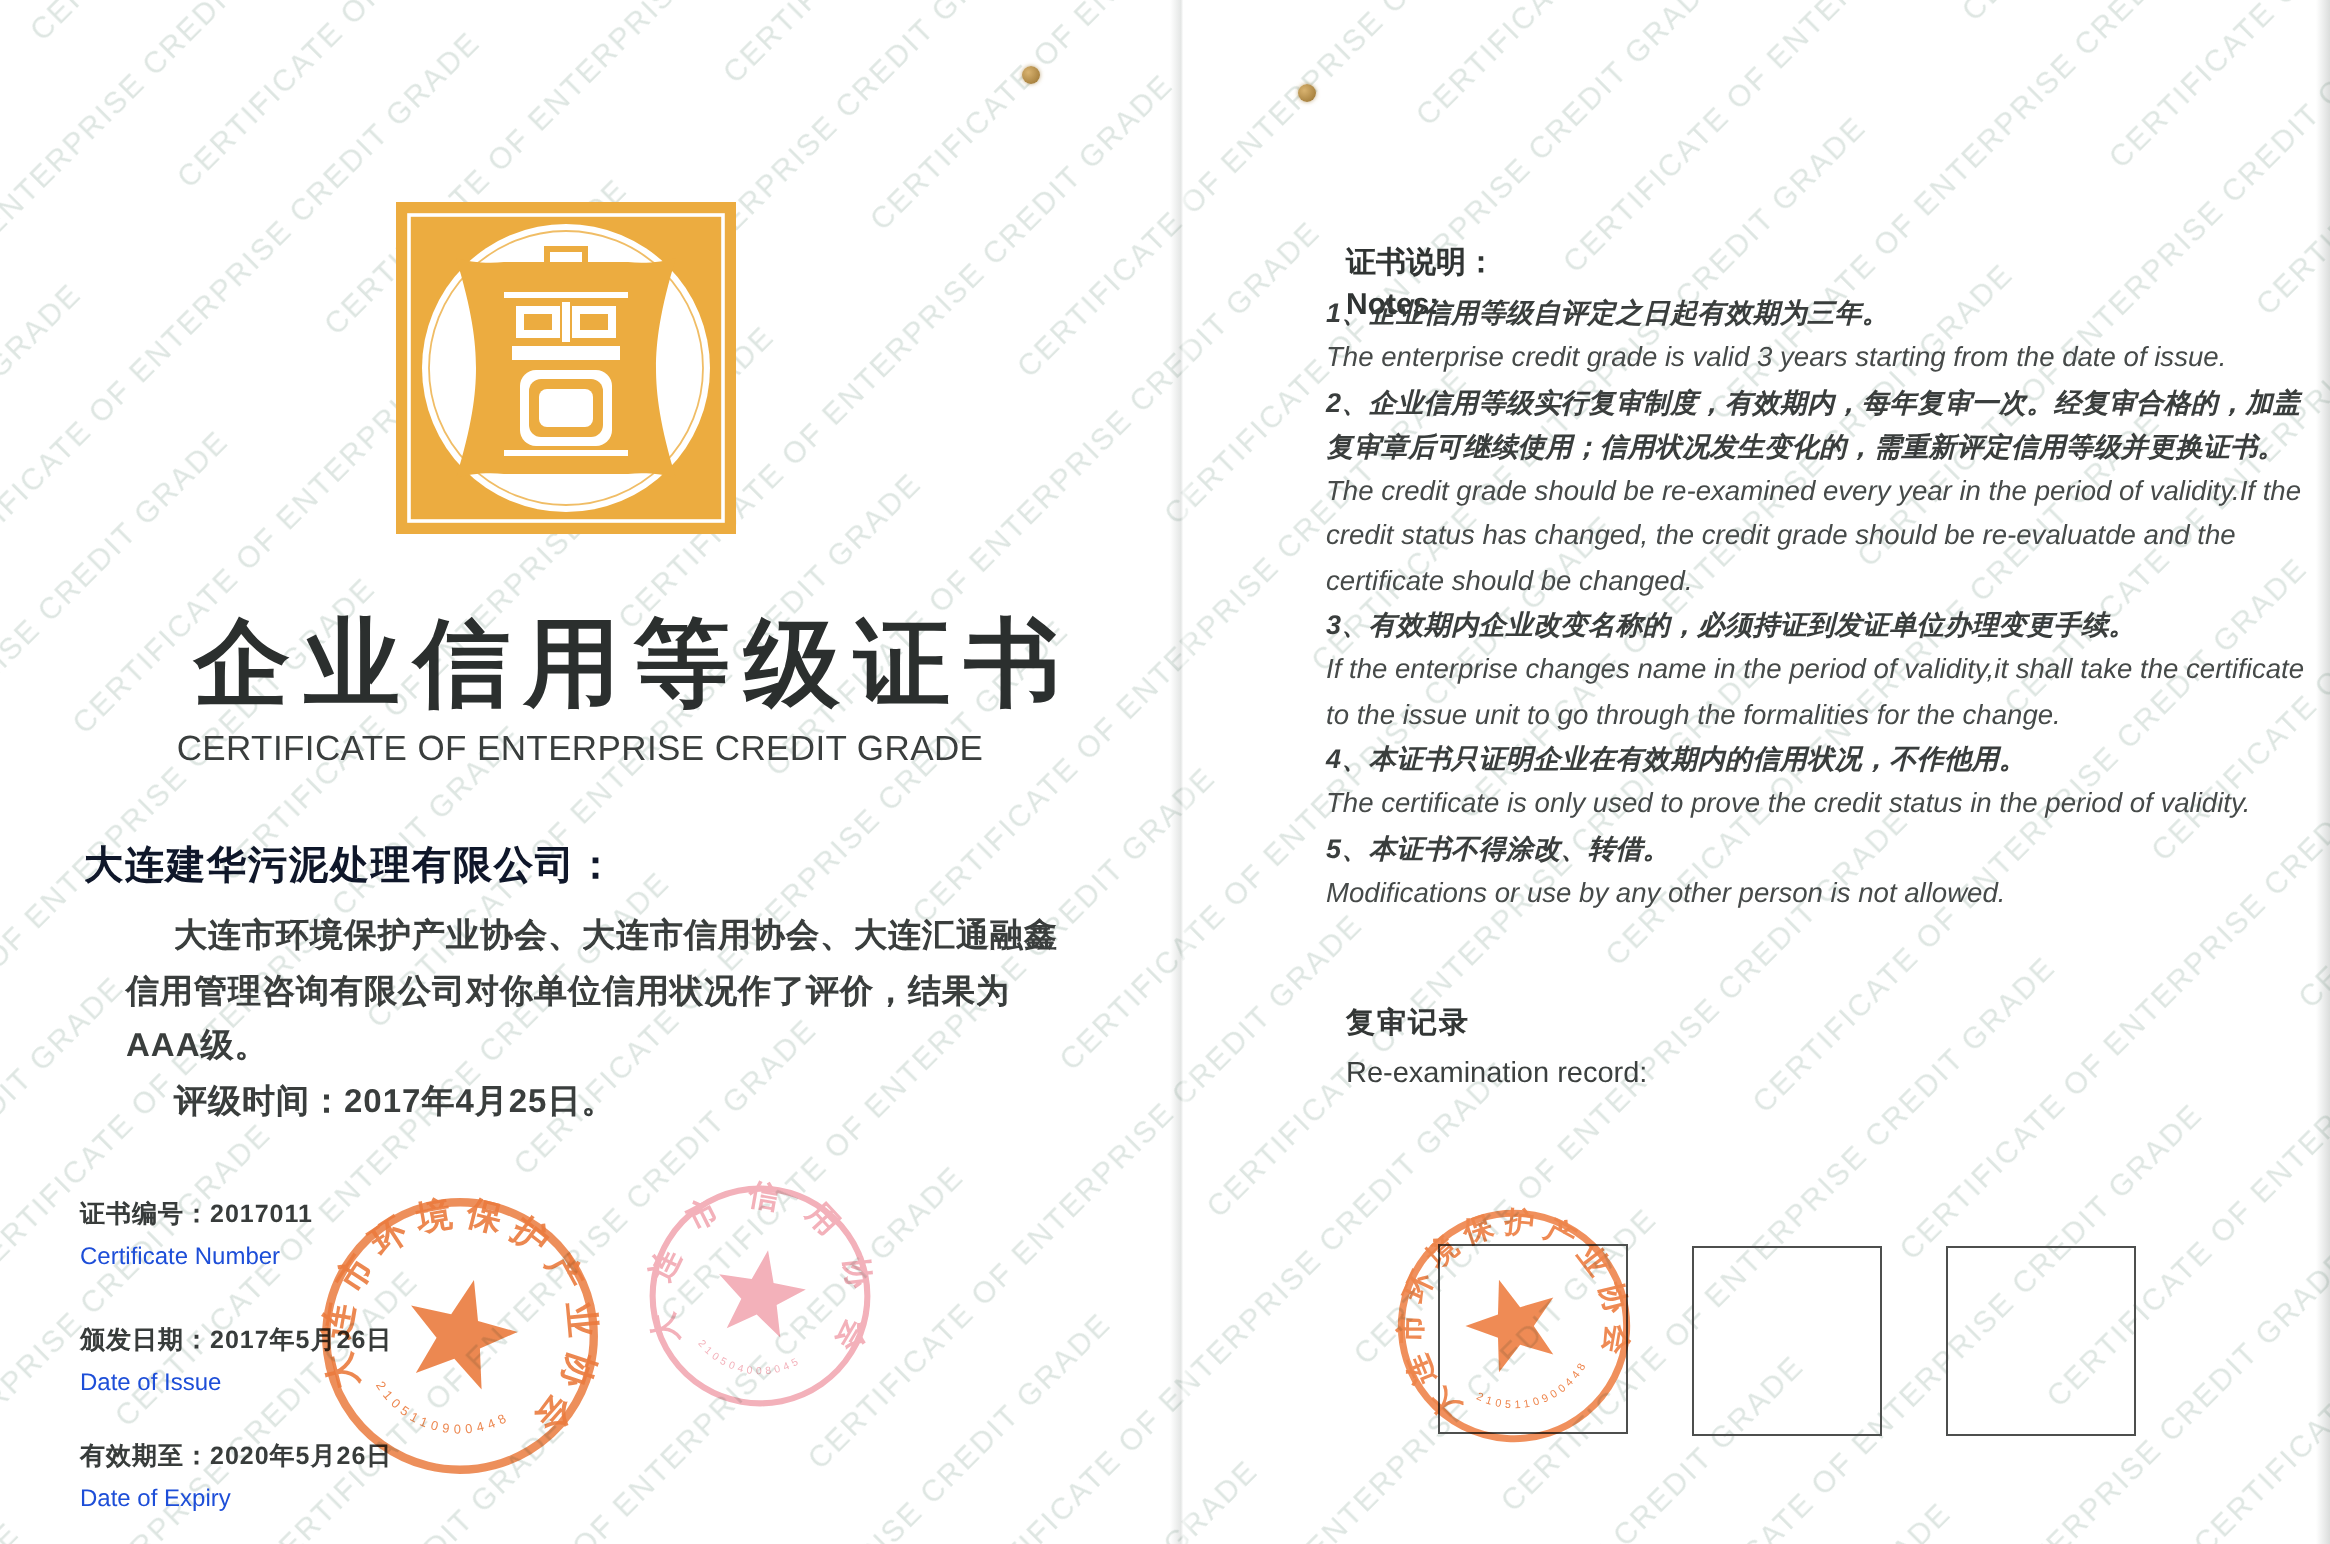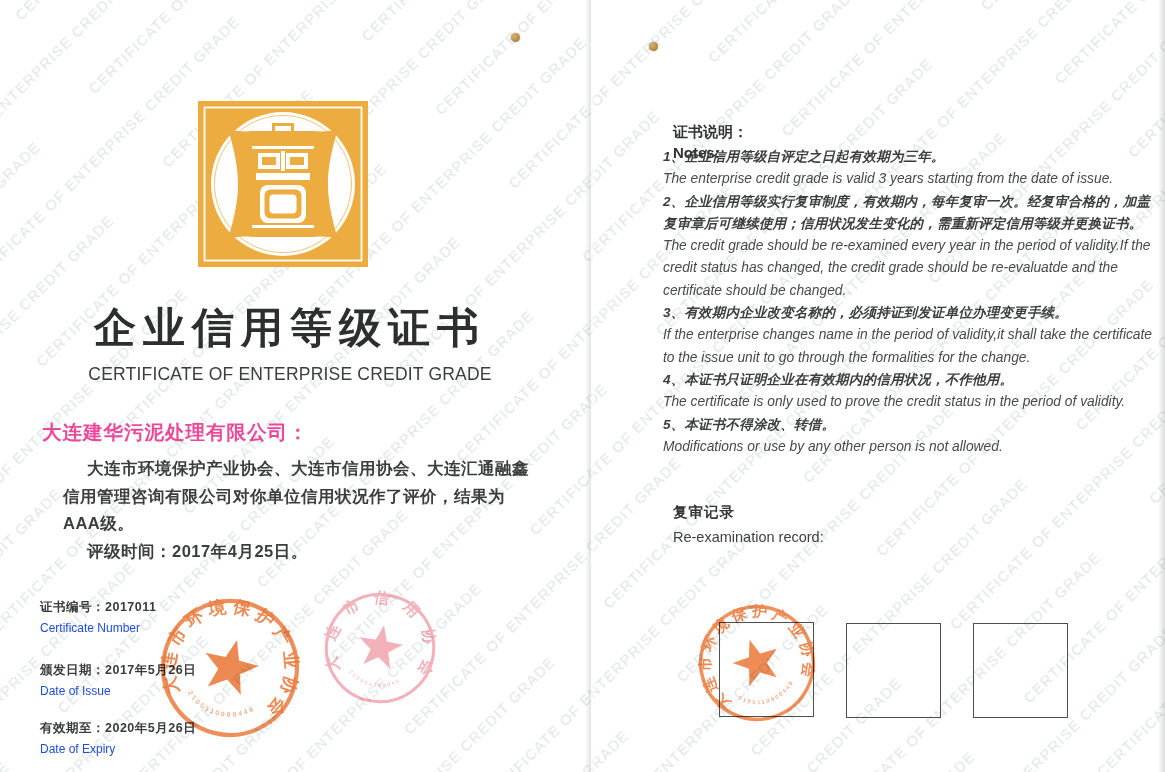--- a/index.html
+++ b/index.html
@@ -13,24 +13,24 @@
   #wm{position:absolute;left:0;top:0;width:1165px;height:772px;pointer-events:none;}
   
   #fold{position:absolute;left:585px;top:0;width:12px;height:772px;
     background:linear-gradient(90deg,rgba(120,130,125,0) 0%,rgba(120,130,125,.20) 45%,rgba(255,255,255,.6) 55%,rgba(120,130,125,0) 100%);}
   #right-edge{position:absolute;right:0;top:0;width:7px;height:772px;
     background:linear-gradient(90deg,rgba(90,100,95,0),rgba(90,100,95,.22));}
   .rivet{position:absolute;width:9px;height:9px;border-radius:50%;
     background:radial-gradient(circle at 35% 35%,#d9b370,#96702e);box-shadow:0 0 2px rgba(150,110,40,.6);}
   
   .title-cn{position:absolute;left:0;top:300px;width:580px;text-align:center;
-    font-size:42px;font-weight:bold;letter-spacing:7px;color:#2b2f2e;}
+    font-size:48px;font-weight:bold;letter-spacing:7px;color:#2b2f2e;padding-left:27px;}
   .title-en{position:absolute;left:0;top:364px;width:580px;text-align:center;
     font-size:17.5px;letter-spacing:.2px;color:#3a3e3d;}
-  .company{position:absolute;left:42px;top:419px;font-size:19.5px;font-weight:bold;color:#ec4899;letter-spacing:1px;}
+  .company{position:absolute;left:42px;top:419px;font-size:19.5px;font-weight:bold;color:#0f172a;letter-spacing:1px;}
   .body-par{position:absolute;left:63px;top:455px;width:472px;font-size:16.5px;
     line-height:27.5px;color:#3a3e3d;font-weight:bold;letter-spacing:.5px;}
   .body-par .ind{text-indent:24px;}
   .meta{position:absolute;left:40px;margin-top:21px;}
   .meta .cn{font-size:12.5px;font-weight:bold;color:#383c3b;letter-spacing:.5px;}
   .meta .en{font-size:12px;color:#1d4ed8;margin-top:5px;}
   
   .notes-header{position:absolute;left:673px;top:92px;font-size:15px;font-weight:bold;color:#303433;line-height:21px;margin-top:29px;}
   .notes-flow{position:absolute;left:663px;top:146px;width:492px;}
   .notes-flow p{margin:0;line-height:22.3px;font-style:italic;}

